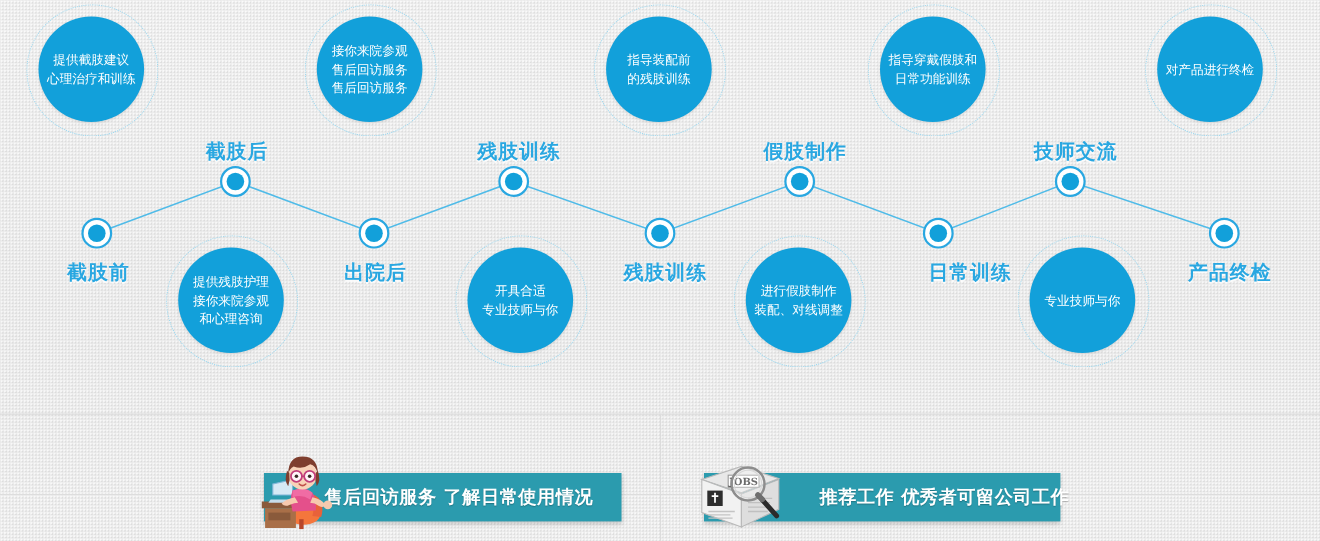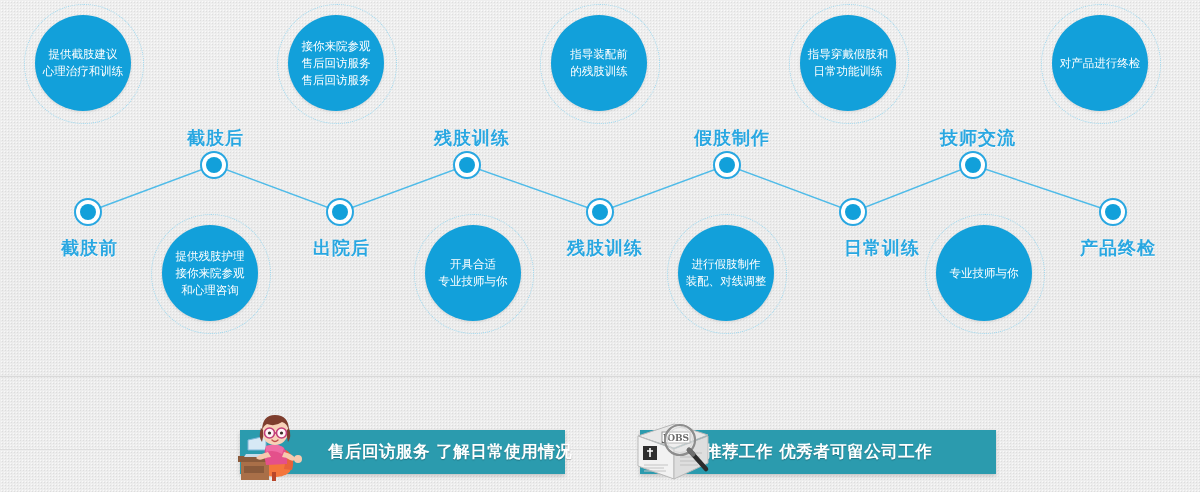--- a/index.html
+++ b/index.html
@@ -66,22 +66,22 @@
   .banner{
     position:absolute; height:44px; background:#2B9BAE;
     display:flex; align-items:center;
     box-shadow:0 2px 4px rgba(0,0,0,.18);
   }
   .banner .btxt{
     color:#ffffff; font-weight:bold; font-size:16.5px; letter-spacing:.5px;
     white-space:nowrap; text-shadow:0 1px 1px rgba(0,0,0,.25);
   }
   #banner-service{ left:240px; top:430px; width:325px; }
-  #banner-service .btxt{ margin-left:88px; }
-  #banner-jobs{ left:640px; top:430px; width:356px; }
+  #banner-service .btxt{ margin-left:55px; }
+  #banner-jobs{ left:640px; top:430px; width:324px;padding-left:40px; }
   #banner-jobs .btxt{ margin-left:65px; }
 
   
   .illus{ position:absolute; pointer-events:none; }
   #illus-service{ left:236px; top:412px; width:74px; height:72px; }
   #illus-jobs{ left:634px; top:418px; width:78px; height:66px; }
 </style>
 </head>
 <body>
 

